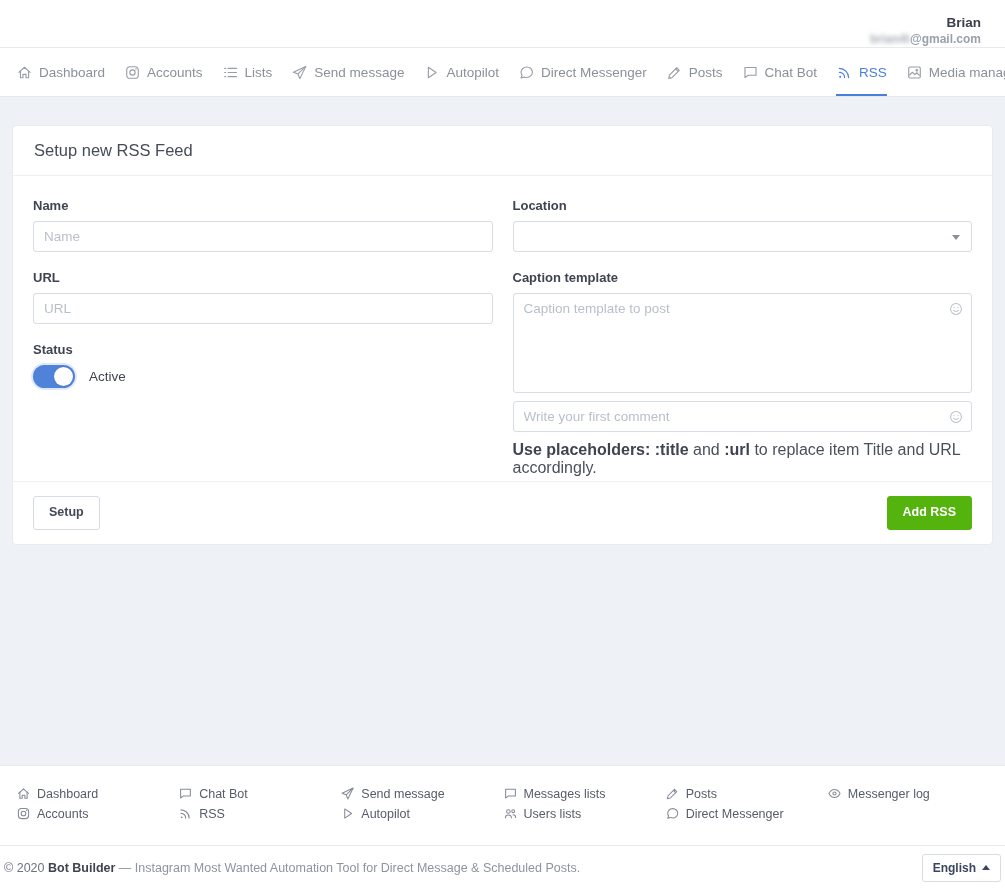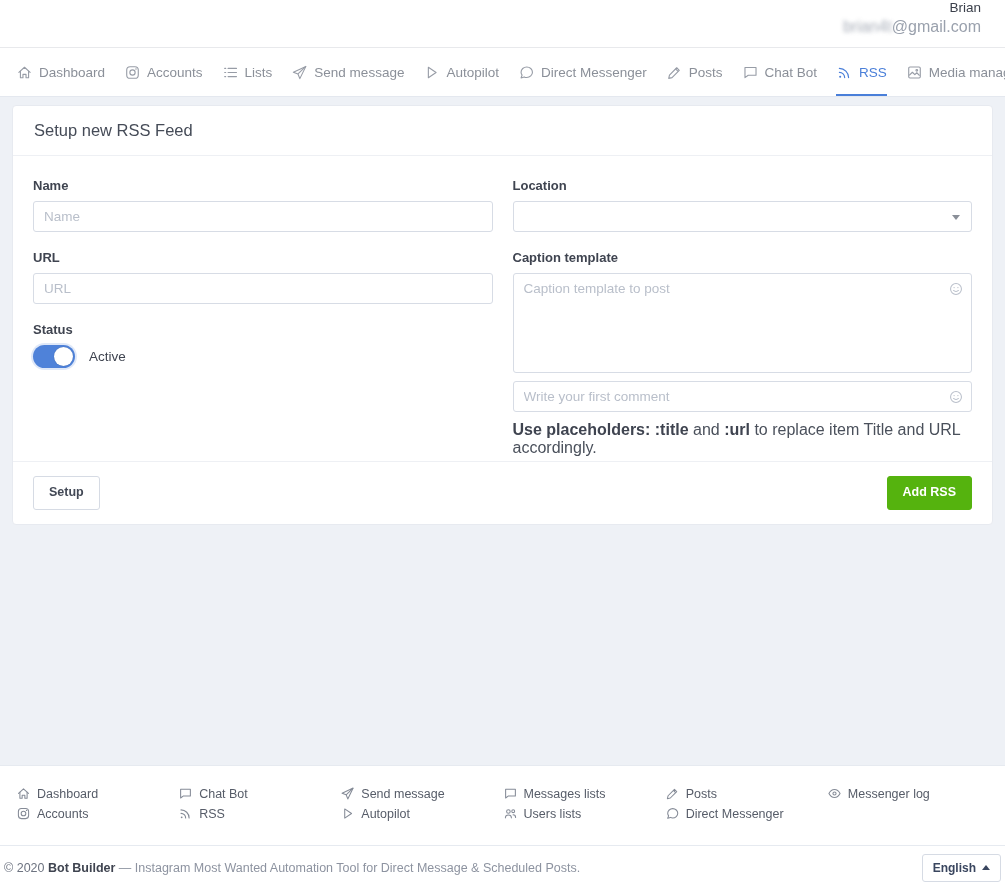--- a/index.html
+++ b/index.html
@@ -9,38 +9,38 @@
     font-family:"Liberation Sans", sans-serif;
     background:#eef1f6;
     display:flex; flex-direction:column;
     overflow:hidden;
     -webkit-font-smoothing:antialiased;
   }
   svg { display:block; }
 
   
   .topbar { background:#fff; height:48px; flex:0 0 48px; border-bottom:1px solid #e8e9ec;
-            display:flex; justify-content:flex-end; align-items:flex-start; padding:0 24px; }
+            display:flex; justify-content:flex-end; align-items:flex-end; padding:0 24px;font-weight:bold; }
   .user-block { text-align:right; line-height:1.25; cursor:pointer; }
   .user-name { font-size:13.5px; color:#3b404b; }
-  .user-email { font-size:16px; color:#9aa1ad; }
+  .user-email { font-size:12px; color:#9aa1ad; }
   .blurred { filter:blur(2px); opacity:.85; }
 
   
   .nav { background:#fff; height:49px; flex:0 0 49px; display:flex; align-items:stretch;
          padding:0 16px; gap:19px; border-bottom:1px solid #e4e8ef; }
   .nav-item { display:flex; align-items:center; gap:6px; font-size:13.5px; color:#8b9099;
               cursor:pointer; border-bottom:2px solid transparent; padding-top:2px; white-space:nowrap; }
   .nav-item .nicon { color:#979ca6; }
   .nav-item.active { color:#4a7fd9; border-bottom-color:#4a7fd9; }
   .nav-item.active .nicon { color:#4a7fd9; }
   .nicon svg { width:17px; height:17px; }
 
   
-  .content { flex:1 1 auto; padding:8px 12px; }
+  .content { flex:1 1 auto; padding:8px 12px;margin-top:20px; }
   .card { background:#fff; border:1px solid #e7eaf0; border-radius:4px; }
   .card-header { padding:15px 21px; font-size:16.5px; color:#454b57; border-bottom:1px solid #eef0f4; }
   .card-body { padding:22px 20px 4px; display:grid; grid-template-columns:1fr 1fr; column-gap:20px; }
   .field { margin-bottom:18px; }
   .field-label { display:block; font-size:13px; font-weight:bold; color:#3f4450; margin-bottom:8px; }
   .text-input, .select-box, .textarea, .comment-input {
     width:100%; border:1px solid #d7dce5; border-radius:3px; background:#fff;
     font-family:inherit; font-size:13.5px; color:#444a55; padding:7px 10px; outline:none;
   }
   .text-input { height:31px; }

